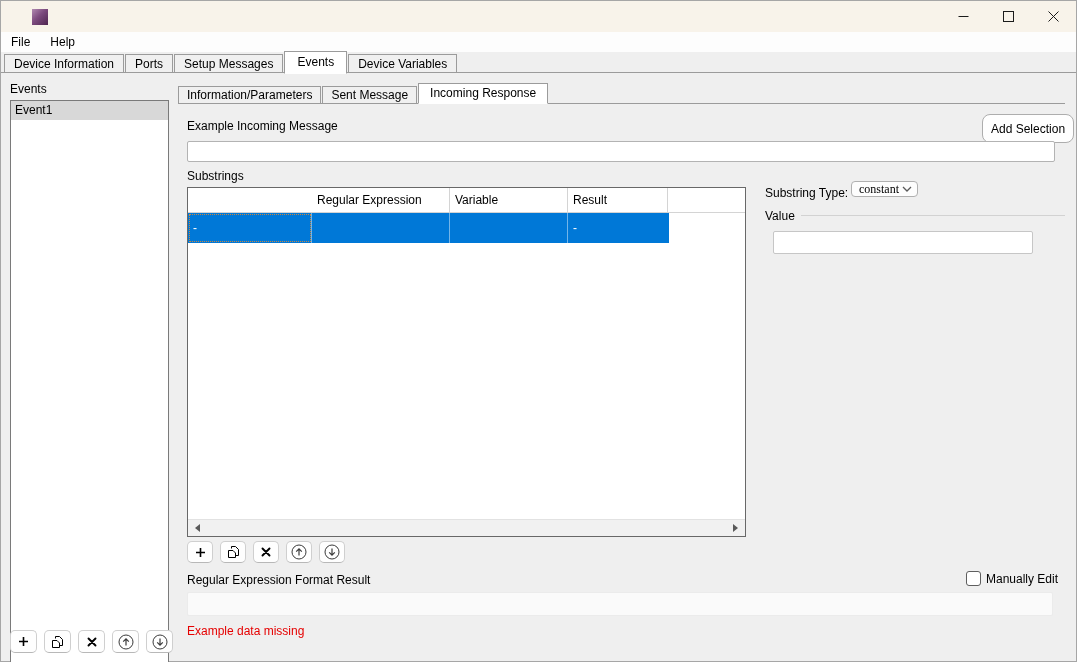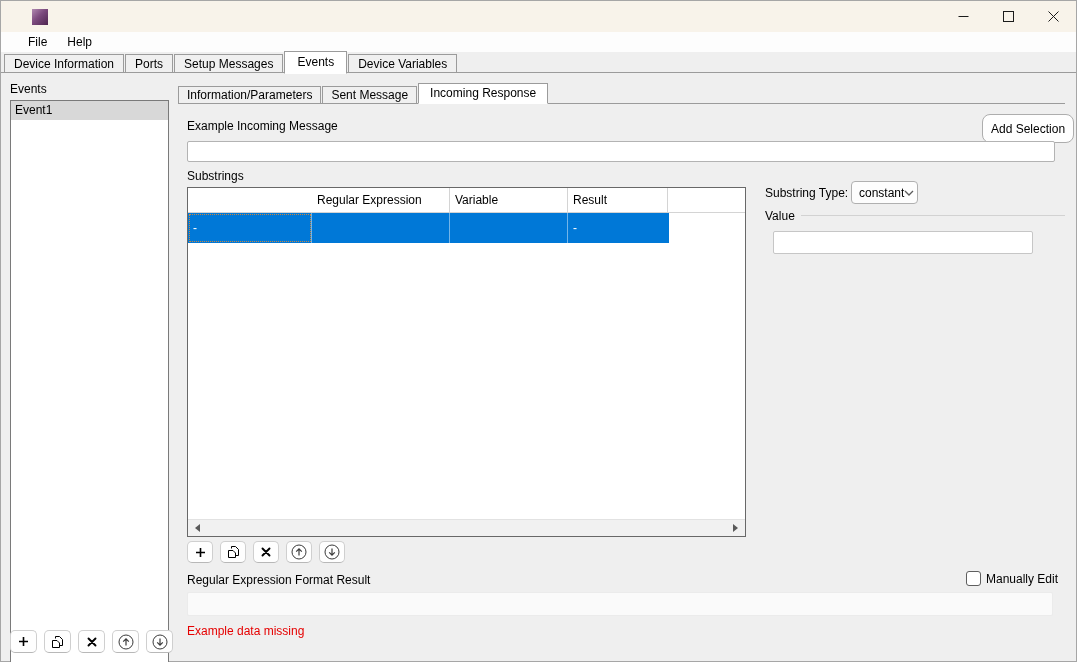--- a/index.html
+++ b/index.html
@@ -11,21 +11,21 @@
   
   .titlebar { position:absolute; top:1px; left:1px; right:1px; height:31px; background:#f8f3ea; }
   .app-icon { position:absolute; left:31px; top:8px; width:16px; height:16px;
               background:linear-gradient(135deg,#b18ab1 0%,#7c4a7e 45%,#4e2550 100%); }
   .win-title { position:absolute; left:57px; top:0; line-height:31px; color:#1b1b1b; }
   .win-controls { position:absolute; right:0; top:0; height:31px; display:flex; }
   .win-btn { width:45px; height:31px; display:flex; align-items:center; justify-content:center; }
 
   
   .menubar { position:absolute; top:32px; left:1px; right:1px; height:20px; background:#fdfdfd;
-             display:flex; align-items:center; padding-left:17px; }
+             display:flex; align-items:center; padding-left:0; }
   .menu-item { padding:0 10px; height:20px; line-height:20px; }
 
   
   .tabbar { position:absolute; top:52px; left:1px; right:1px; height:22px; display:flex;
             align-items:flex-end; padding-left:3px; background:#efefef; }
   .tabbar::after { content:""; position:absolute; left:0; right:0; bottom:1px; height:1px;
                    background:#9b9b9b; z-index:1; }
   .tab { position:relative; z-index:0; height:19px; line-height:18px; padding:0 9px;
          background:#f0f0f0; border:1px solid #9b9b9b; margin-right:1px; margin-bottom:1px; }
   .tab.active { z-index:2; height:23px; line-height:20px; background:#fff; border-bottom:1px solid #fff;
@@ -70,22 +70,22 @@
   .td.focus { outline:1px dotted #cc8840; outline-offset:-2px; }
   .hscroll { position:absolute; left:0; right:0; bottom:0; height:17px; background:#f1f1f1;
              border-top:1px solid #e2e2e2; }
   .scroll-arrow { position:absolute; top:4px; width:0; height:0; }
   .scroll-arrow.left { left:7px; border-top:4px solid transparent; border-bottom:4px solid transparent;
                        border-right:5px solid #5a5a5a; }
   .scroll-arrow.right { right:7px; border-top:4px solid transparent; border-bottom:4px solid transparent;
                         border-left:5px solid #5a5a5a; }
 
   
-  .dropdown { position:absolute; left:851px; top:181px; width:67px; height:23px; background:#fdfdfd;
-              border:1px solid #b0b0b0; border-radius:4px; display:flex; align-items:center; }
+  .dropdown { position:absolute; left:851px; top:181px; width:67px; height:16px; background:#fdfdfd;
+              border:1px solid #b0b0b0; border-radius:4px; display:flex; align-items:center;font-family:Liberation Serif, serif; }
   .dropdown .dd-text { padding-left:7px; flex:1; }
   .dropdown .dd-chev { margin-right:5px; display:flex; }
   .group-line { position:absolute; left:801px; top:215px; width:264px; height:1px; background:#d2d2d2; }
 
   
   .checkbox { position:absolute; left:966px; top:571px; width:15px; height:15px; background:#fff;
               border:1px solid #5f5f5f; border-radius:3px; }
   .regex-field { background:#fafafa; border:1px solid #ebebeb; border-radius:2px; }
   .error-text { color:#e60000; }
 </style>

